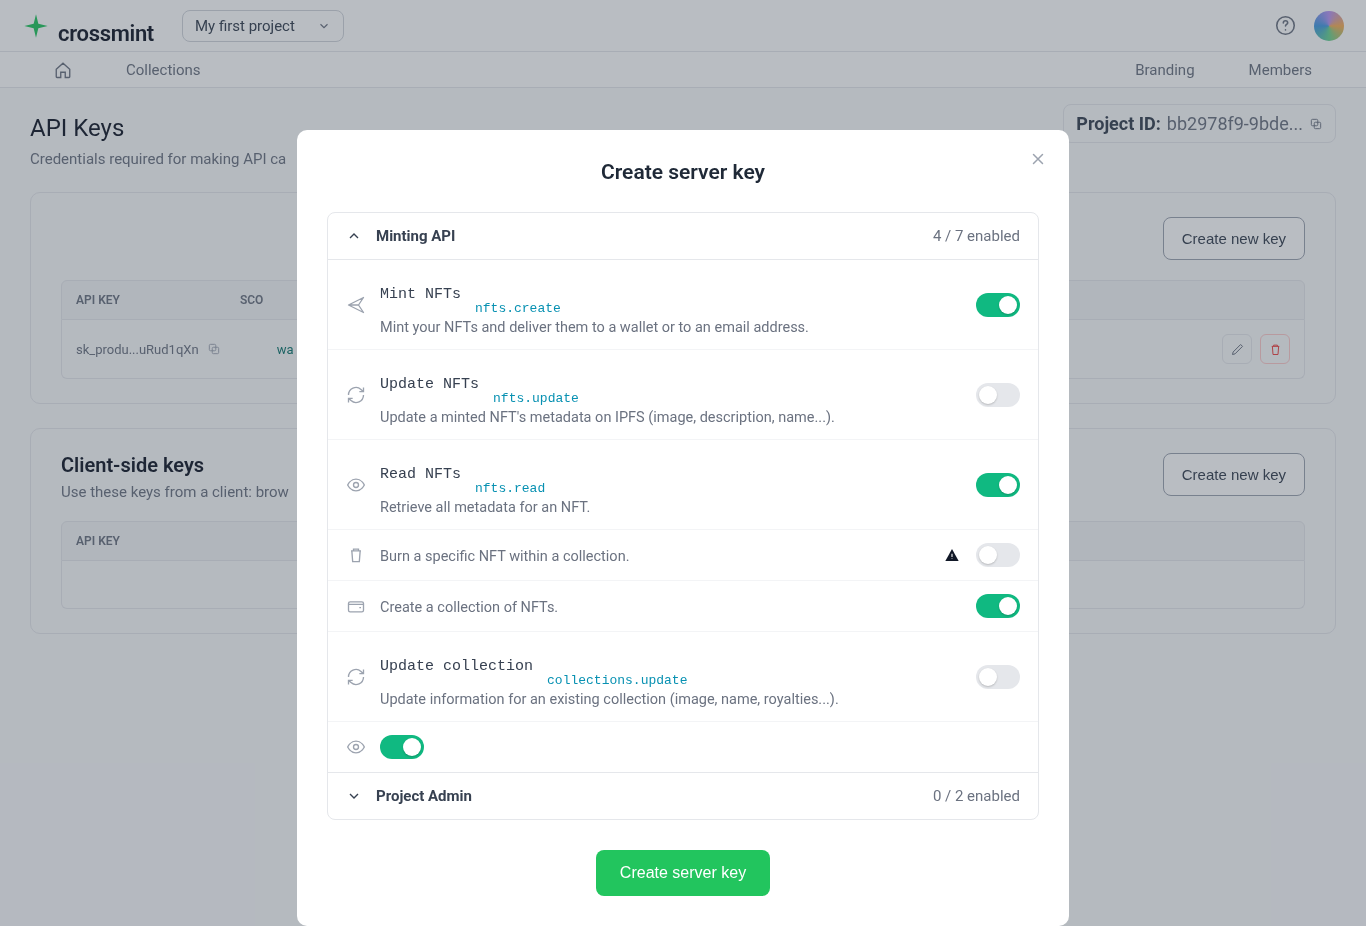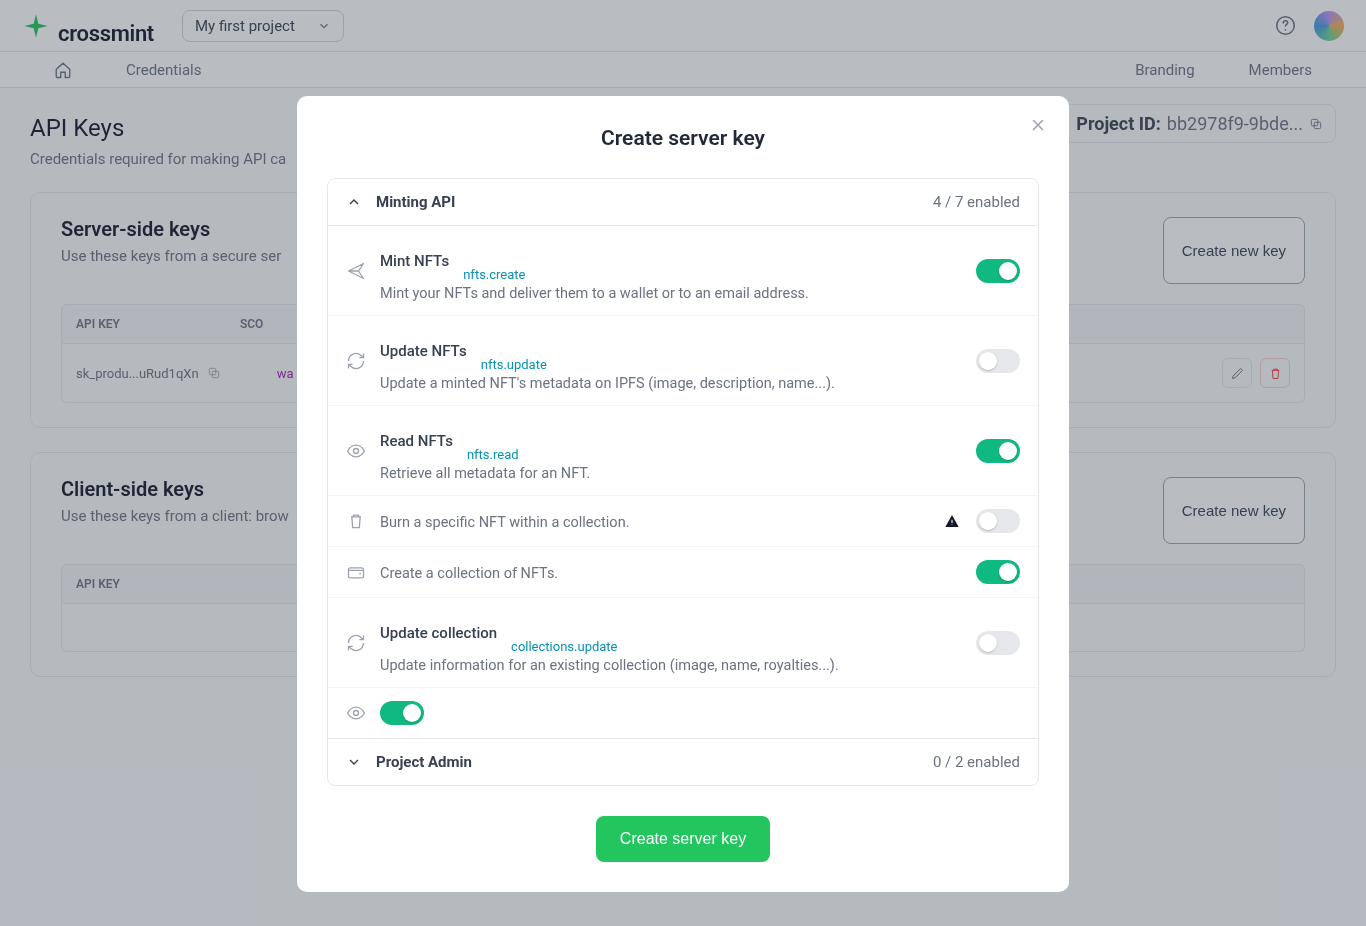--- a/index.html
+++ b/index.html
@@ -69,21 +69,21 @@
   border: 1px solid #e5e7eb;
   border-radius: 10px;
   padding: 24px 30px;
   margin-bottom: 24px;
 }
 .section-head { display: flex; align-items: flex-start; }
 .section-head h2 { font-size: 20px; font-weight: 600; color: #111827; margin-bottom: 6px; }
 .section-desc { font-size: 15px; color: #6b7280; }
 .create-key-btn {
   margin-left: auto; border: 1px solid #9ca3af; background: #fff;
-  border-radius: 8px; padding: 24px 18px; font-size: 15px; font-weight: 500; color: #374151;
+  border-radius: 8px; padding: 12px 18px; font-size: 15px; font-weight: 500; color: #374151;
 }
 .table-head {
   margin-top: 20px;
   background: #f3f4f6; border: 1px solid #e5e7eb;
   border-radius: 6px 6px 0 0; padding: 12px 14px;
   font-size: 12px; color: #6b7280; font-weight: 600;
   display: flex; gap: 120px;
 }
 .table-row {
   border: 1px solid #e5e7eb; border-top: none;
@@ -94,21 +94,21 @@
 .icon-btn {
   width: 30px; height: 30px; border: 1px solid #e5e7eb; border-radius: 6px;
   display: flex; align-items: center; justify-content: center;
 }
 .icon-btn.danger { color: #ef4444; border-color: #fecaca; }
 
 
 .overlay {
   position: absolute; inset: 0;
   background: rgba(55,65,81,0.35);
-  display: flex; align-items: center; justify-content: center;
+  display: flex; align-items: flex-end; justify-content: center;
   padding-top: 62px;
 }
 .modal {
   width: 772px;
   background: #fff;
   border-radius: 10px;
   padding: 30px;
   position: relative;
 }
 .modal-close {
@@ -137,21 +137,21 @@
   display: flex; align-items: center;
   padding: 13px 18px;
   border-bottom: 1px solid #f3f4f6;
 }
 .scope-row:last-of-type { border-bottom: 1px solid #e5e7eb; }
 .scope-icon {
   width: 20px; height: 20px; color: #9ca3af;
   margin-right: 14px; flex-shrink: 0;
 }
 .scope-body { flex: 1; }
-.scope-title-line { display: flex; align-items: center; gap: 14px; }
+.scope-title-line { display: flex; align-items: center; gap: 14px; font-family: Liberation Mono, monospace; }
 .scope-name { font-size: 15px; color: #374151; font-weight: 500; }
 .scope-perm { font-size: 13px; color: #0891b2; margin-top: 28px; }
 .scope-desc { font-size: 14.5px; color: #6b7280; margin-top: 3px; }
 .warn-icon { width: 16px; height: 16px; margin-right: 16px; color: #111827; }
 
 
 .toggle {
   width: 44px; height: 24px; border-radius: 12px; position: relative;
   background: #e5e7eb; flex-shrink: 0;
 }
@@ -193,56 +193,52 @@
         <path d="M9.5 9a2.5 2.5 0 015 0c0 1.5-2.5 2-2.5 3.5M12 17h.01" stroke="currentColor" stroke-width="1.8" fill="none" stroke-linecap="round"></path>
       </svg>
     <div class="avatar"></div>
   </div>
 </div>
 
 <div class="navtabs">
   <svg width="18" height="18" viewBox="0 0 24 24">
       <path d="M3 11l9-8 9 8v10a1 1 0 01-1 1h-5v-7h-6v7H4a1 1 0 01-1-1V11z" stroke="#6b7280" stroke-width="1.8" fill="none"></path>
     </svg>
-  <span class="navtab">Credentials</span>
+  <span class="navtab">Collections</span>
   <span class="navtab" style="margin-left:auto">Branding</span>
   <span class="navtab">Members</span>
 </div>
 
 <div class="page">
   <h1>API Keys</h1>
   <div class="page-desc">Credentials required for making API ca</div>
   <div class="projectid-wrap">
     <b style="color:#374151">Project ID:</b>
     <span>bb2978f9-9bde...</span>
     <svg width="14" height="14" viewBox="0 0 24 24">
         <rect x="9" y="9" width="11" height="11" rx="2" stroke="#6b7280" stroke-width="1.6" fill="none"></rect>
         <rect x="4" y="4" width="11" height="11" rx="2" stroke="#6b7280" stroke-width="1.6" fill="none"></rect>
       </svg>
   </div>
 
   <div class="section">
     <div class="section-head">
-      <div>
-        <h2>Server-side keys</h2>
-        <div class="section-desc">Use these keys from a secure ser</div>
-      </div>
       <button class="create-key-btn">Create new key</button>
     </div>
     <div class="table-head">
       <span>API KEY</span>
       <span>SCO</span>
     </div>
     <div class="table-row">
       <span>sk_produ...uRud1qXn</span>
       <svg width="14" height="14" viewBox="0 0 24 24" style="margin-left:8px">
           <rect x="9" y="9" width="11" height="11" rx="2" stroke="#9ca3af" stroke-width="1.6" fill="none"></rect>
           <rect x="4" y="4" width="11" height="11" rx="2" stroke="#9ca3af" stroke-width="1.6" fill="none"></rect>
         </svg>
-      <span style="margin-left:56px;color:#a21caf">wa</span>
+      <span style="margin-left:56px;color:#0f766e">wa</span>
       <div class="row-actions">
         <div class="icon-btn">
             <svg width="15" height="15" viewBox="0 0 24 24">
               <path d="M4 20l4-1 12-12-3-3L5 16l-1 4z" stroke="#6b7280" stroke-width="1.6" fill="none"></path>
             </svg>
           </div>
         <div class="icon-btn danger">
             <svg width="15" height="15" viewBox="0 0 24 24">
               <path d="M6 7h12M9 7V5h6v2m-8 0l1 13h8l1-13" stroke="currentColor" stroke-width="1.6" fill="none"></path>
             </svg>

